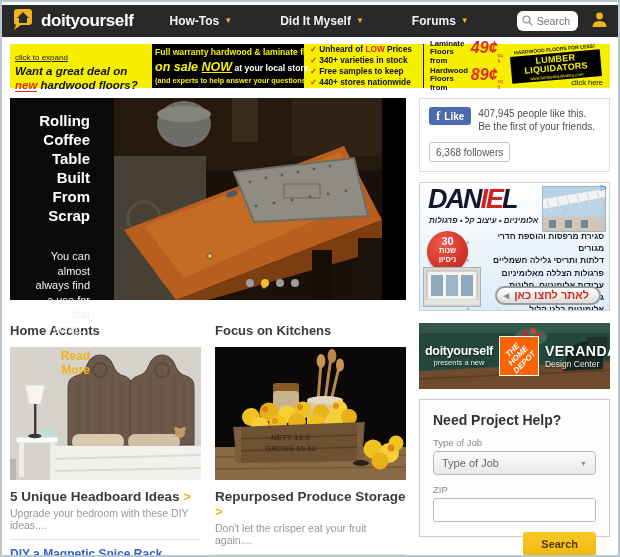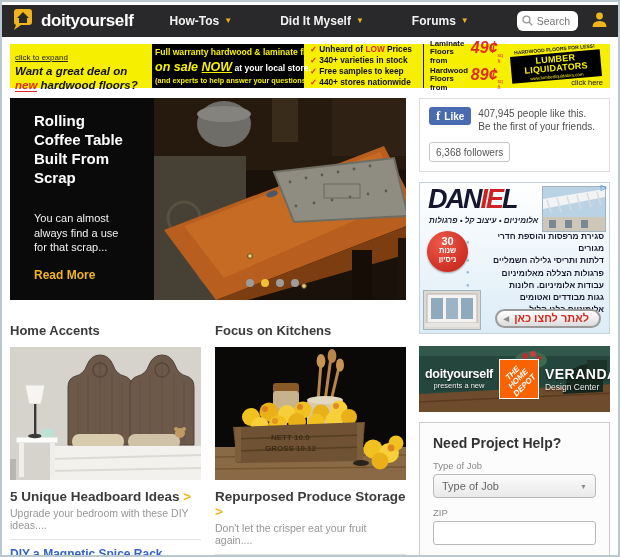--- a/index.html
+++ b/index.html
@@ -46,21 +46,21 @@
   .badge-url { font-size:4.4px; line-height:1.2; }
   .click-here { position:absolute; bottom:1px; right:7px; font-size:7.5px; color:#111; cursor:pointer; }
 
   
   .main { display:flex; padding:0 8px; margin-top:10px; gap:13px; }
   .col-left { width:396px; }
   .sidebar { width:195px; }
 
   
   .hero { height:202px; display:flex; position:relative; background:#000; }
-  .hero-panel { width:144px; background:#0a0a0a; padding:13px 24px; flex:none; }
+  .hero-panel { width:104px; background:#0a0a0a; padding:13px 24px; flex:none;text-align:right; }
   .hero-title { color:#fff; font-size:15px; font-weight:bold; line-height:1.27; }
   .hero-excerpt { color:#f0f0f0; font-size:11px; line-height:1.32; margin-top:24px; }
   .hero-more { color:#f0b41c; font-size:12px; font-weight:bold; margin-top:13px; display:inline-block; cursor:pointer; }
   .hero-photo { flex:1; overflow:hidden; }
   .hero-photo svg { display:block; }
   .dots { position:absolute; bottom:9px; left:128px; width:268px; text-align:center; }
   .dot { display:inline-block; width:8px; height:8px; border-radius:50%; background:#9c9c9c; margin:0 3.5px; cursor:pointer; }
   .dot.active { background:#f0c030; }
 
   
@@ -78,21 +78,21 @@
   .social-box { border:1px solid #ddd; padding:8px 9px 9px; }
   .fb-row { display:flex; gap:7px; align-items:flex-start; }
   .fb-btn { background:#4b6bb0; color:#fff; border-radius:3px; font-size:10px; font-weight:bold; padding:0 7px; height:18px; display:flex; align-items:center; gap:4px; cursor:pointer; flex:none; }
   .fb-f { font-family:"Liberation Serif",serif; font-size:13px; font-weight:bold; }
   .fb-text { font-size:10px; color:#4f4f4f; line-height:1.3; }
   .tw-row { display:flex; gap:4px; margin-top:9px; }
   .tw-btn { border:1px solid #c6c6c6; border-radius:3px; background:linear-gradient(#fff,#ececec); font-size:10px; font-weight:bold; color:#333; padding:0 6px; display:flex; align-items:center; gap:4px; height:20px; cursor:pointer; white-space:nowrap; }
   .tw-count { border:1px solid #c6c6c6; border-radius:3px; background:#fff; font-size:10px; color:#555; padding:0 6px; height:20px; display:flex; align-items:center; white-space:nowrap; }
 
   
-  .ad-daniel { margin-top:10px; height:152px; border:1px solid #c9d4da; background:linear-gradient(180deg,#ffffff,#dcecf7); position:relative; overflow:hidden; cursor:pointer; }
+  .ad-daniel { margin-top:10px; height:129px; border:1px solid #c9d4da; background:linear-gradient(180deg,#ffffff,#dcecf7); position:relative; overflow:hidden; cursor:pointer; }
   .dn-logo { position:absolute; top:3px; left:8px; font-size:27px; font-weight:bold; letter-spacing:-2px; color:#16162e; line-height:1; font-style:italic; }
   .dn-red { color:#cf2222; }
   .dn-tagline { position:absolute; top:33px; left:9px; font-size:8px; font-weight:bold; font-style:italic; color:#1a2438; }
   .dn-photo1 { position:absolute; top:3px; right:3px; width:64px; height:46px; border:1px solid #9fb3c0; }
   .dn-adchoice { position:absolute; top:1px; right:2px; color:#2a7de1; font-size:8px; line-height:1; }
   .dn-badge { position:absolute; top:48px; left:7px; width:41px; height:41px; border-radius:50%; background:radial-gradient(circle at 35% 30%,#ee5a4a,#c01d12); color:#fff; text-align:center; padding-top:4px; box-shadow:0 1px 2px rgba(0,0,0,.35); }
   .dn-b30 { font-size:11px; font-weight:bold; line-height:1.1; }
   .dn-bsm { font-size:7.5px; font-weight:bold; line-height:1.15; }
   .dn-list { position:absolute; top:47px; right:5px; width:138px; }
   .dn-item { display:flex; align-items:center; font-size:8.4px; font-weight:bold; color:#1b1b2f; line-height:1.45; }

